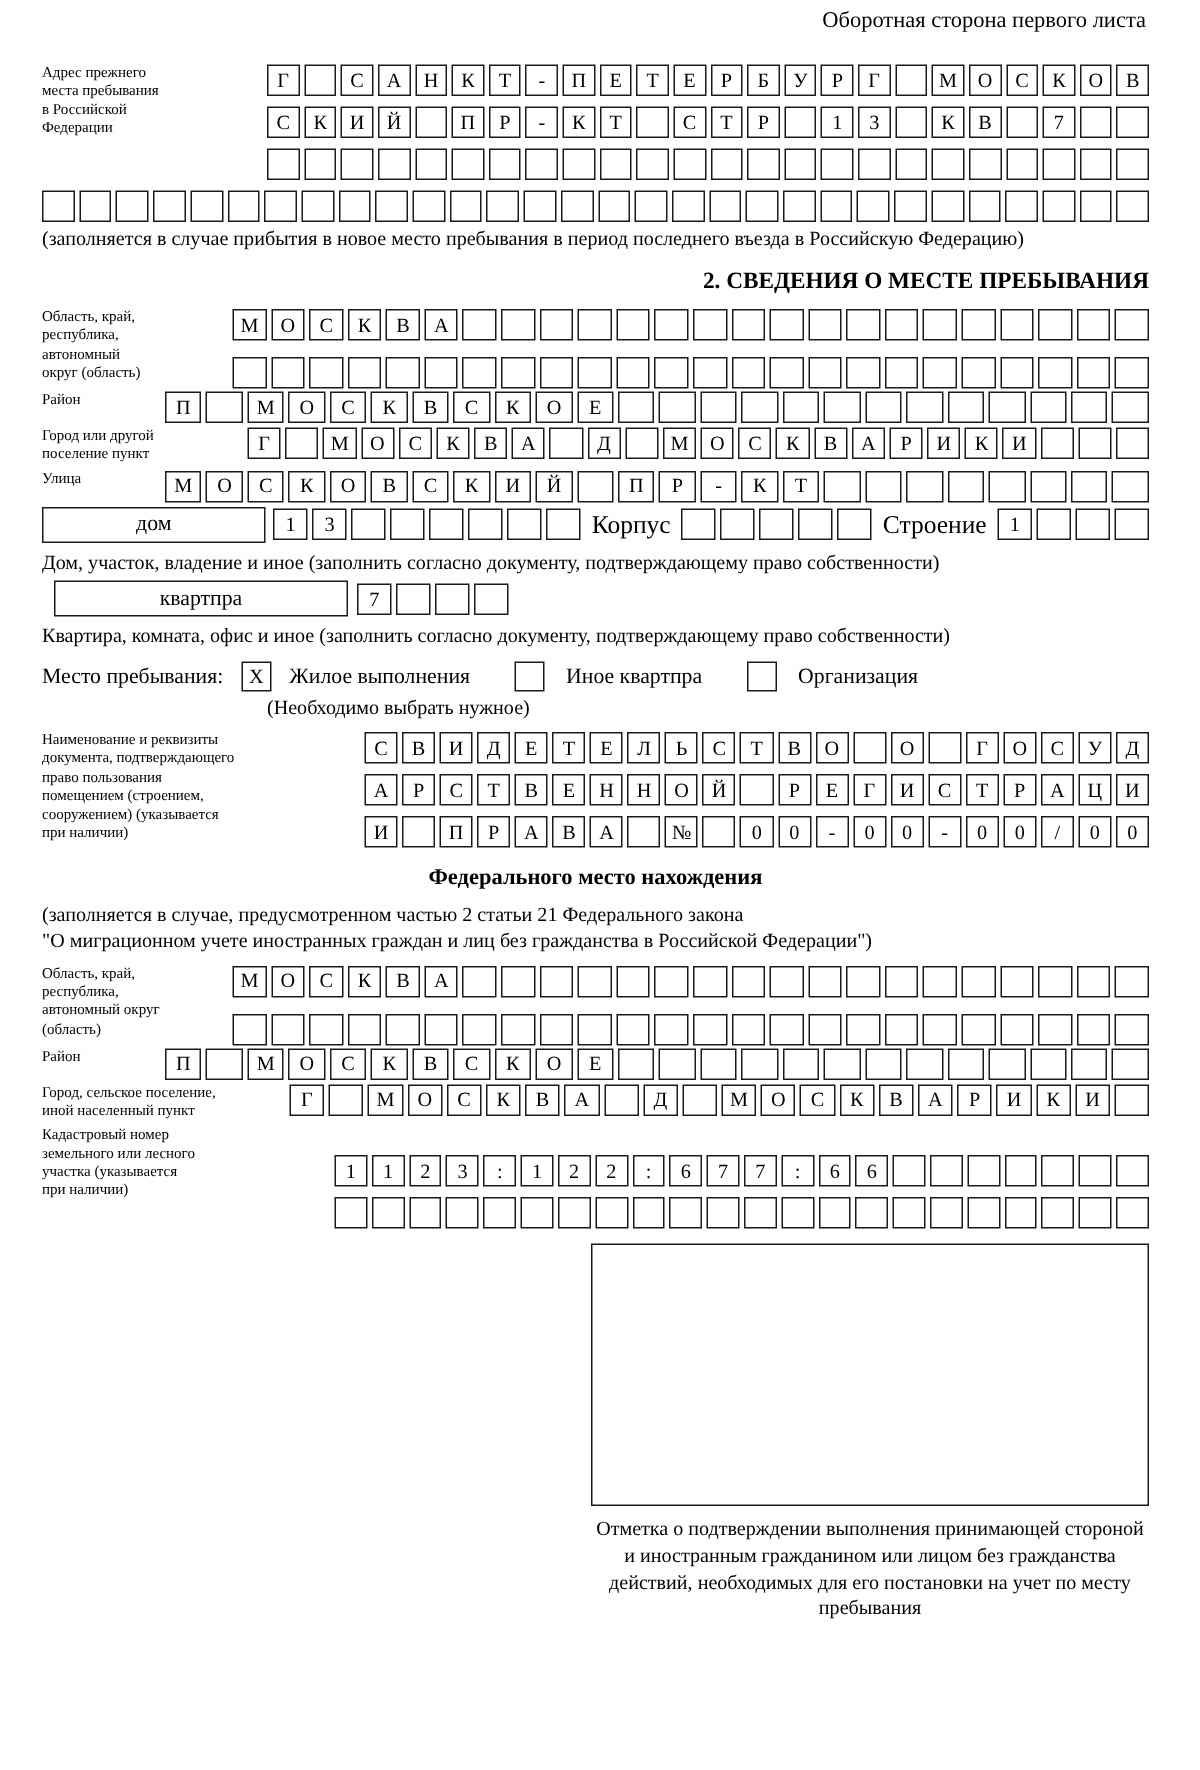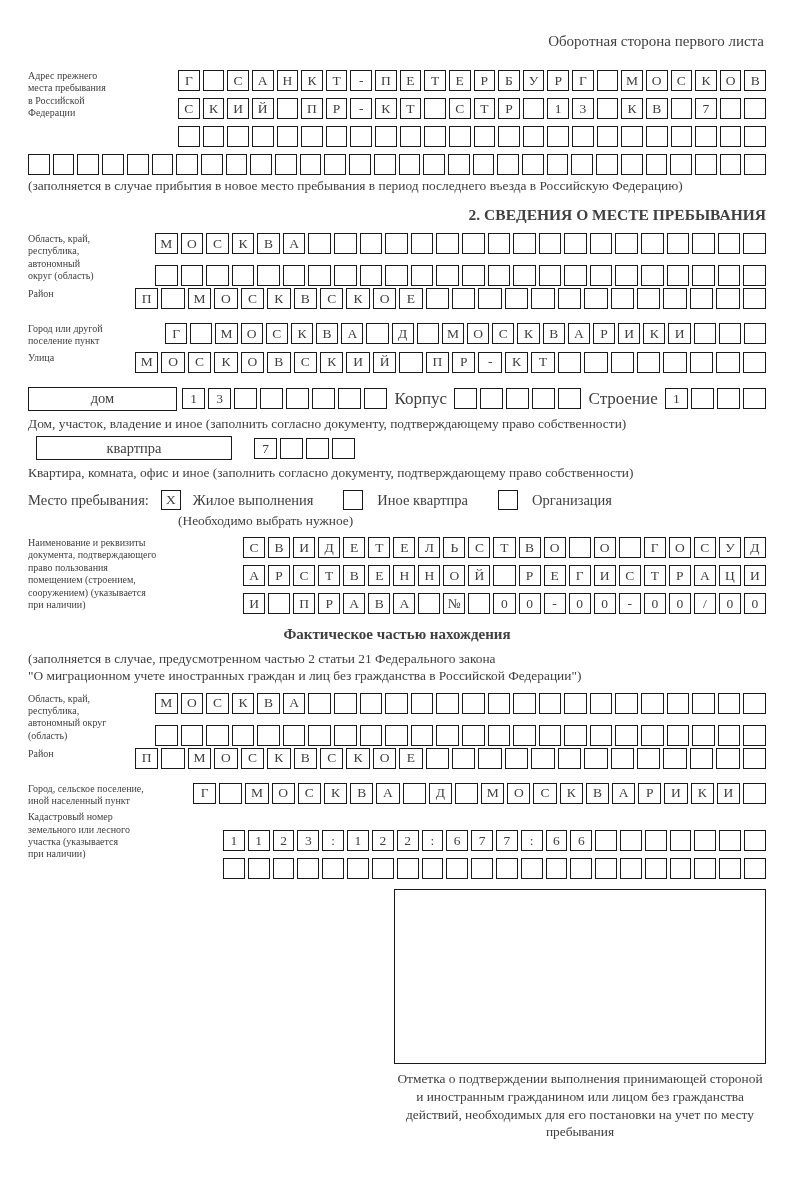--- a/index.html
+++ b/index.html
@@ -1,45 +1,45 @@
 <!DOCTYPE html>
 <html><head>
 <meta charset="utf-8">
 <style>
   html,body{margin:0;padding:0;background:#fff;}
   .page{
     width:800px;height:1180px;box-sizing:border-box;
-    padding:29px 34px 0 28px;
+    padding:2px 34px 0 28px;
     font-family:"Liberation Serif","DejaVu Serif",serif;
-    color:#404040;background:#fff;overflow:hidden;position:relative;
+    color:#000000;background:#fff;overflow:hidden;position:relative;
   }
   .header-note{text-align:right;font-size:15px;margin:4px 2px 20px 0;}
   .field{display:flex;align-items:flex-start;}
   .flabel{font-size:10px;line-height:1.24;white-space:pre-line;flex:none;}
   .rowstack{flex:1;display:flex;flex-direction:column;gap:7px;min-width:0;}
   .boxrow{display:flex;gap:3px;}
   .cell{
     flex:1;height:21px;border:1.6px solid #1a1a1a;box-sizing:border-box;
     display:flex;align-items:center;justify-content:center;
     font-size:13.5px;line-height:1;min-width:0;
   }
   .cellf{flex:none;width:23px;}
   .cap{font-size:13.4px;line-height:1.25;}
   .cap-center{text-align:left;}
   .sec-title{text-align:right;font-weight:bold;font-size:15.5px;margin:11px 0 9px;}
-  .mb2{margin-bottom:2px;}.mb4{margin-bottom:4px;}.mb6{margin-bottom:14px;gap:25px;}.mb8{margin-bottom:8px;}
+  .mb2{margin-bottom:2px;}.mb4{margin-bottom:4px;}.mb6{margin-bottom:3px;}.mb8{margin-bottom:8px;}
   .w150{width:150px;}.w127{width:127px;}.w82{width:82px;}.w137{width:137px;}
   .w215{width:215px;}.w165{width:165px;}.w195{width:195px;}
   .domrow{display:flex;align-items:center;justify-content:space-between;margin:2px 0 5px;}
   .widebox{
     border:1.6px solid #1a1a1a;height:24px;box-sizing:border-box;
     display:flex;align-items:center;justify-content:center;font-size:14.5px;flex:none;
   }
   .wb-dom{width:149px;}
-  .wb-kv{width:196px;margin-left:8px;margin-right:22px;}
+  .wb-kv{width:196px;margin-left:8px;margin-right:6px;}
   .cellgroup{display:flex;gap:3px;flex:none;}
   .inline-label{font-size:17px;flex:none;padding:0 2px;}
   .kvrow{display:flex;align-items:center;margin:3px 0 5px;}
   .chkrow{display:flex;align-items:center;margin:8px 0 2px;font-size:14.5px;}
   .chk{
     width:20px;height:20px;border:1.6px solid #1a1a1a;box-sizing:border-box;flex:none;
     display:flex;align-items:center;justify-content:center;font-size:13.5px;
   }
   .chk-note{font-size:13.4px;margin:3px 0 8px 150px;}
   .kadastr-stack{margin-top:19px;}
@@ -462,21 +462,21 @@
           <div class="cell">-</div>
           <div class="cell">0</div>
           <div class="cell">0</div>
           <div class="cell">/</div>
           <div class="cell">0</div>
           <div class="cell">0</div>
         </div>
     </div>
   </div>
 
-  <div class="fact-title">Фактическое частью нахождения</div>
+  <div class="fact-title">Федерального место нахождения</div>
   <div class="cap cap-center">(заполняется в случае, предусмотренном частью 2 статьи 21 Федерального закона</div>
   <div class="cap cap-center mb8">"О миграционном учете иностранных граждан и лиц без гражданства в Российской Федерации")</div>
 
   <div class="field mb2">
     <div class="flabel w127">Область, край,
 республика,
 автономный округ
 (область)</div>
     <div class="rowstack" style="gap:11px;">
       <div class="boxrow">

